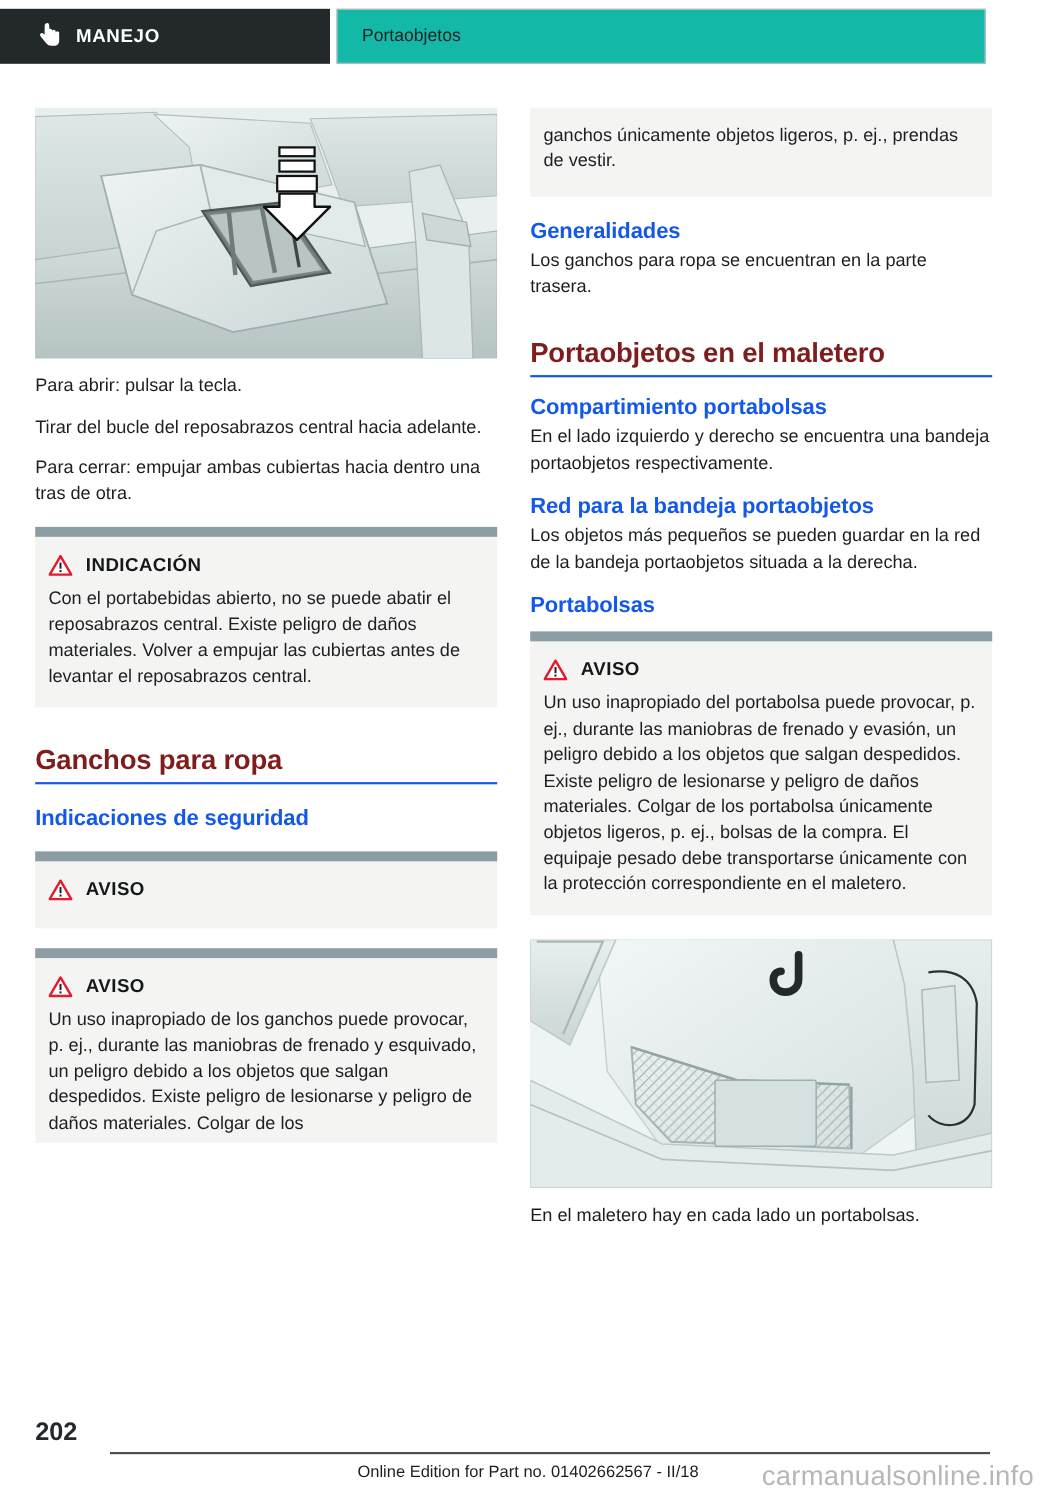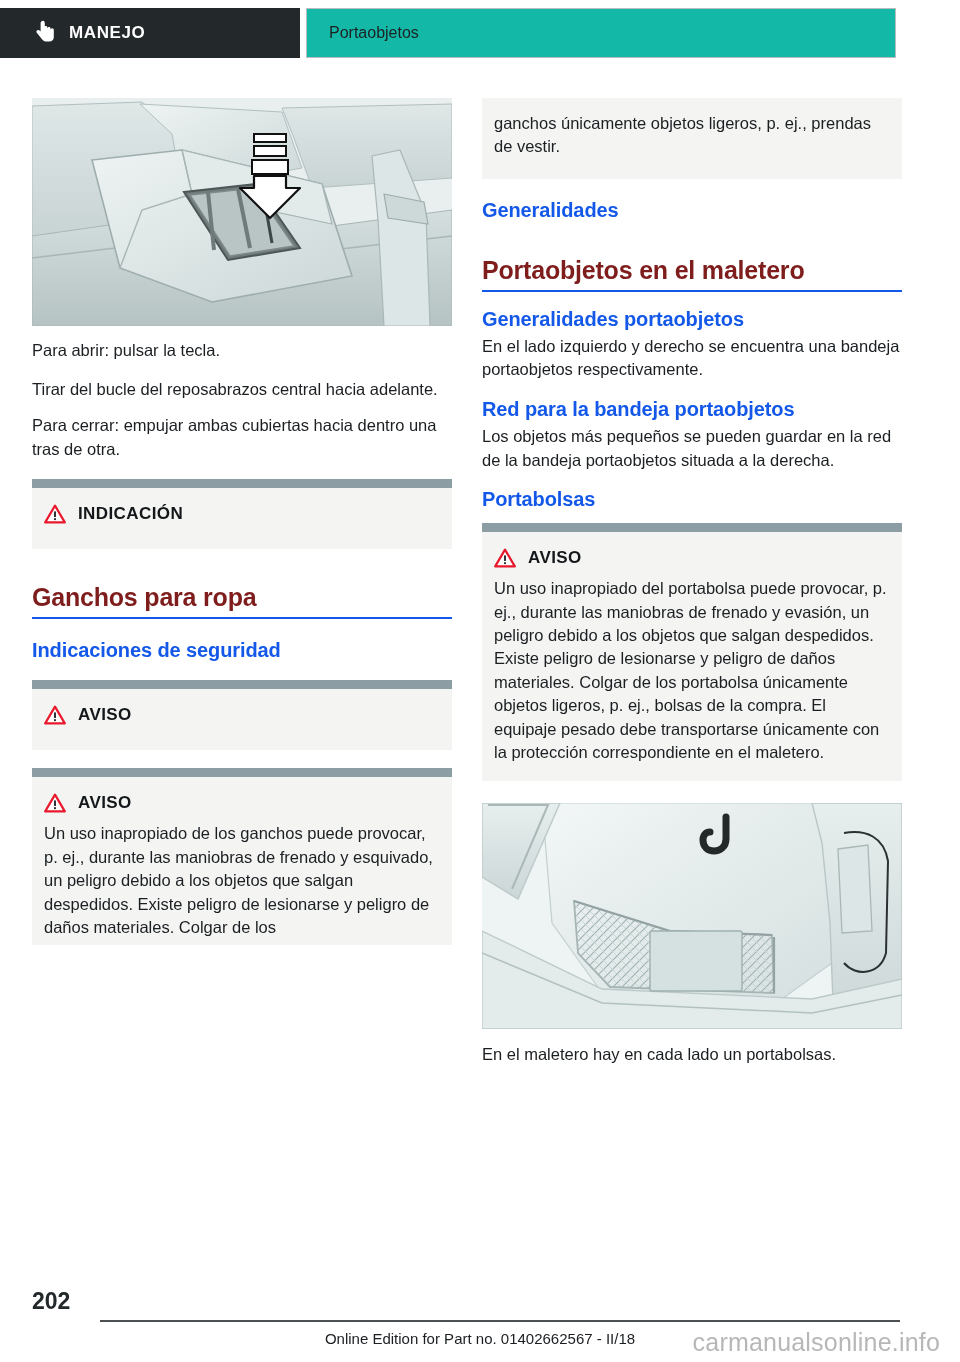--- a/index.html
+++ b/index.html
@@ -176,20 +176,21 @@
       <div class="notice-bar"></div>
       <div class="notice-inner">
         <div class="notice-head">
           <svg class="warn-icon" viewBox="0 0 22 20">
             <path d="M11 1.6 L20.8 18.4 L1.2 18.4 Z" fill="#ffffff" stroke="#e8192c" stroke-width="2.2" stroke-linejoin="round"></path>
             <rect x="10.1" y="7.4" width="1.8" height="5.6" fill="#1b1f22"></rect>
             <rect x="10.1" y="14.2" width="1.8" height="1.9" fill="#1b1f22"></rect>
           </svg>
           <span class="notice-title">INDICACIÓN</span>
         </div>
+        <div class="notice-text">Con el portabebidas abierto, no se puede abatir el reposabrazos central. Existe peligro de daños materiales. Volver a empujar las cubiertas antes de levantar el reposabrazos central.</div>
       </div>
     </div>
 
     <h1 class="h-blue">Ganchos para ropa</h1>
     <h2 class="h-blue">Indicaciones de seguridad</h2>
 
     <div class="notice">
       <div class="notice-bar"></div>
       <div class="notice-inner">
         <div class="notice-head">
@@ -220,24 +221,25 @@
 
   </div>
 
   <div class="col col-right">
 
     <div class="cont-box">
       <div class="notice-text">ganchos únicamente objetos ligeros, p. ej., prendas de vestir.</div>
     </div>
 
     <h2 class="h-blue">Generalidades</h2>
+    <p class="body" style="margin-top:4px;">Los ganchos para ropa se encuentran en la parte trasera.</p>
 
     <h1 class="h-blue">Portaobjetos en el maletero</h1>
 
-    <h2 class="h-blue tight">Generalidades portaobjetos</h2>
+    <h2 class="h-blue tight">Compartimiento portabolsas</h2>
     <p class="body" style="margin-top:4px;">En el lado izquierdo y derecho se encuentra una bandeja portaobjetos respectivamente.</p>
 
     <h2 class="h-blue tight">Red para la bandeja portaobjetos</h2>
     <p class="body" style="margin-top:4px;">Los objetos más pequeños se pueden guardar en la red de la bandeja portaobjetos situada a la derecha.</p>
 
     <h2 class="h-blue tight">Portabolsas</h2>
 
     <div class="notice" style="margin-top:12px;">
       <div class="notice-bar"></div>
       <div class="notice-inner">

